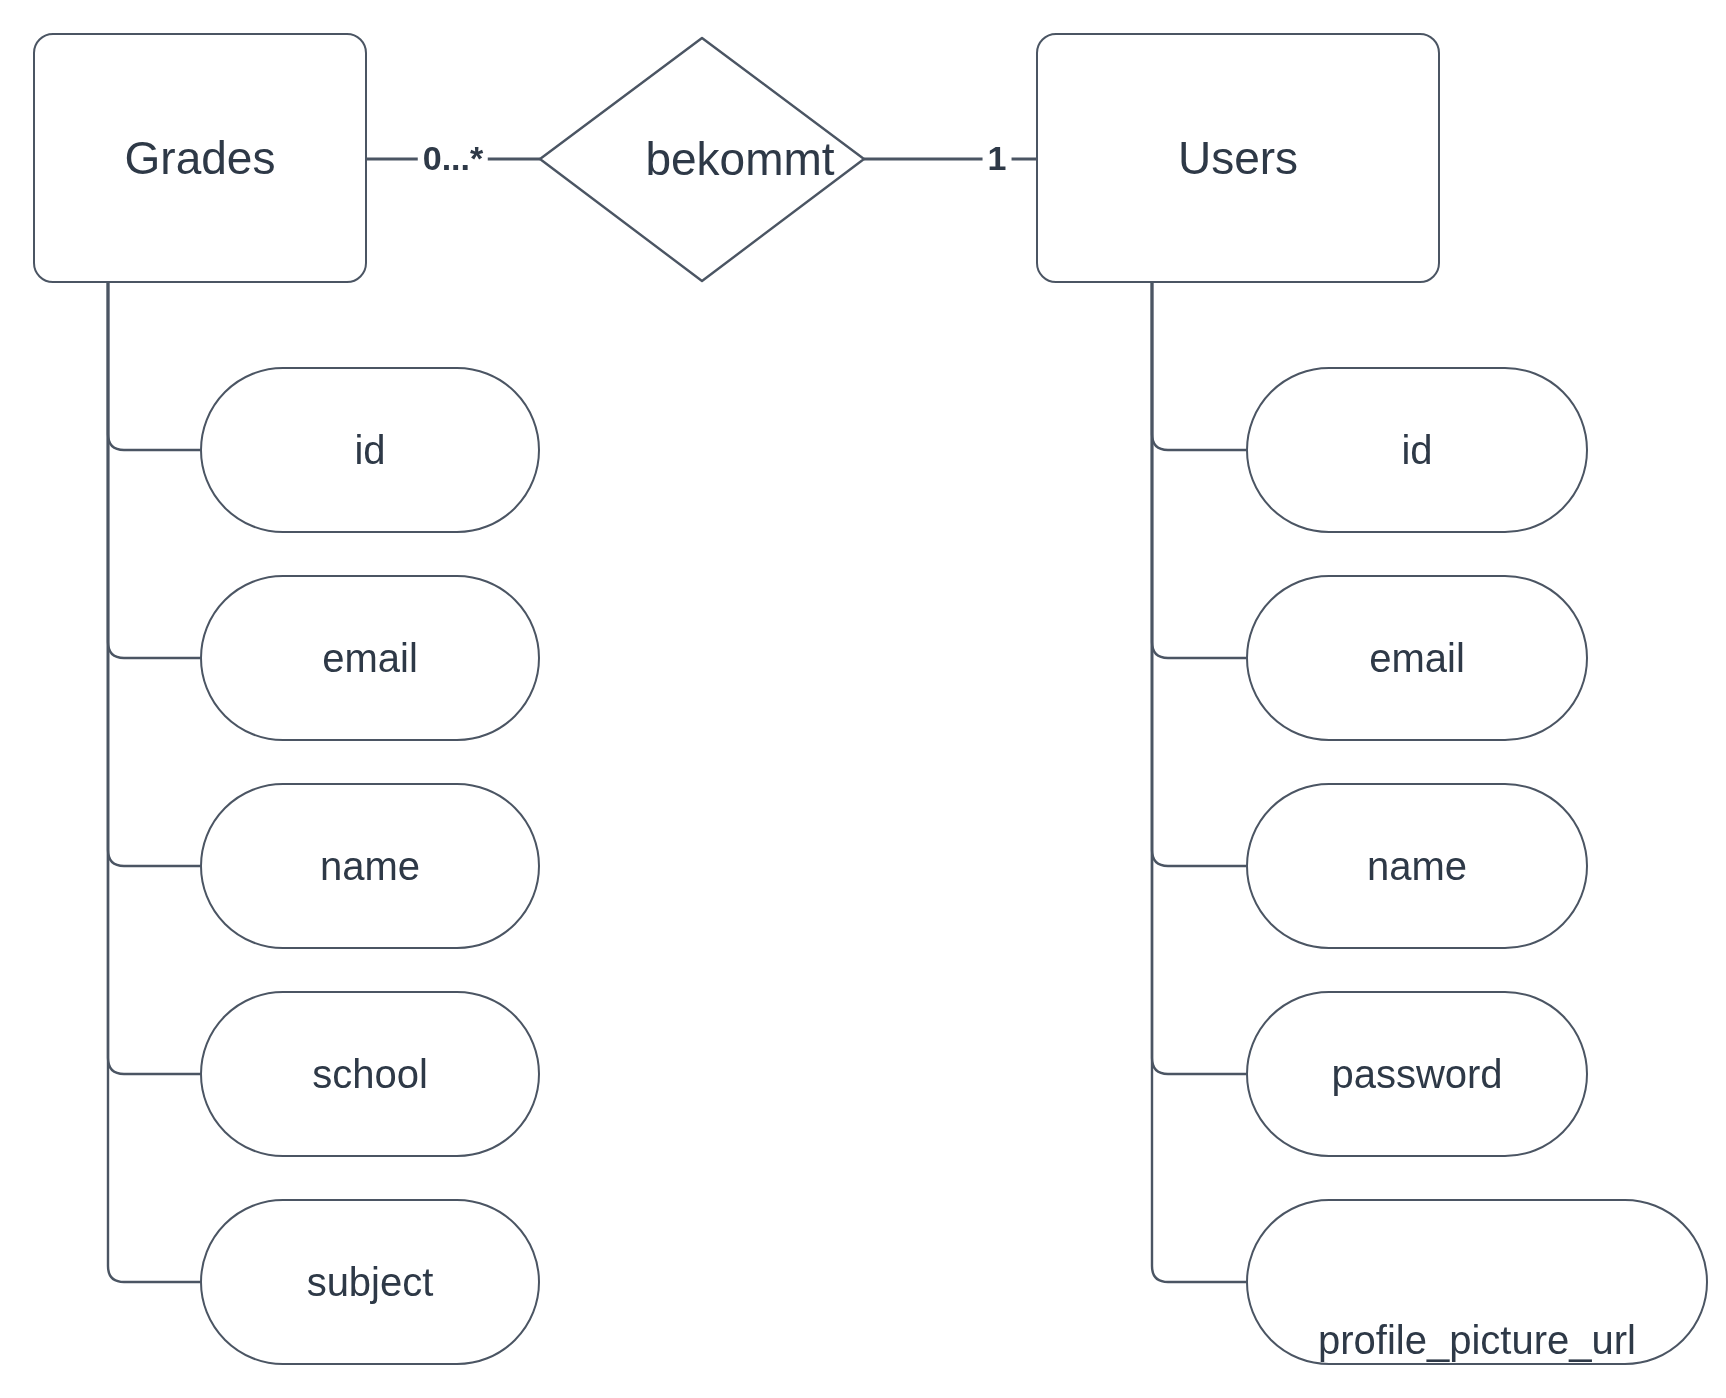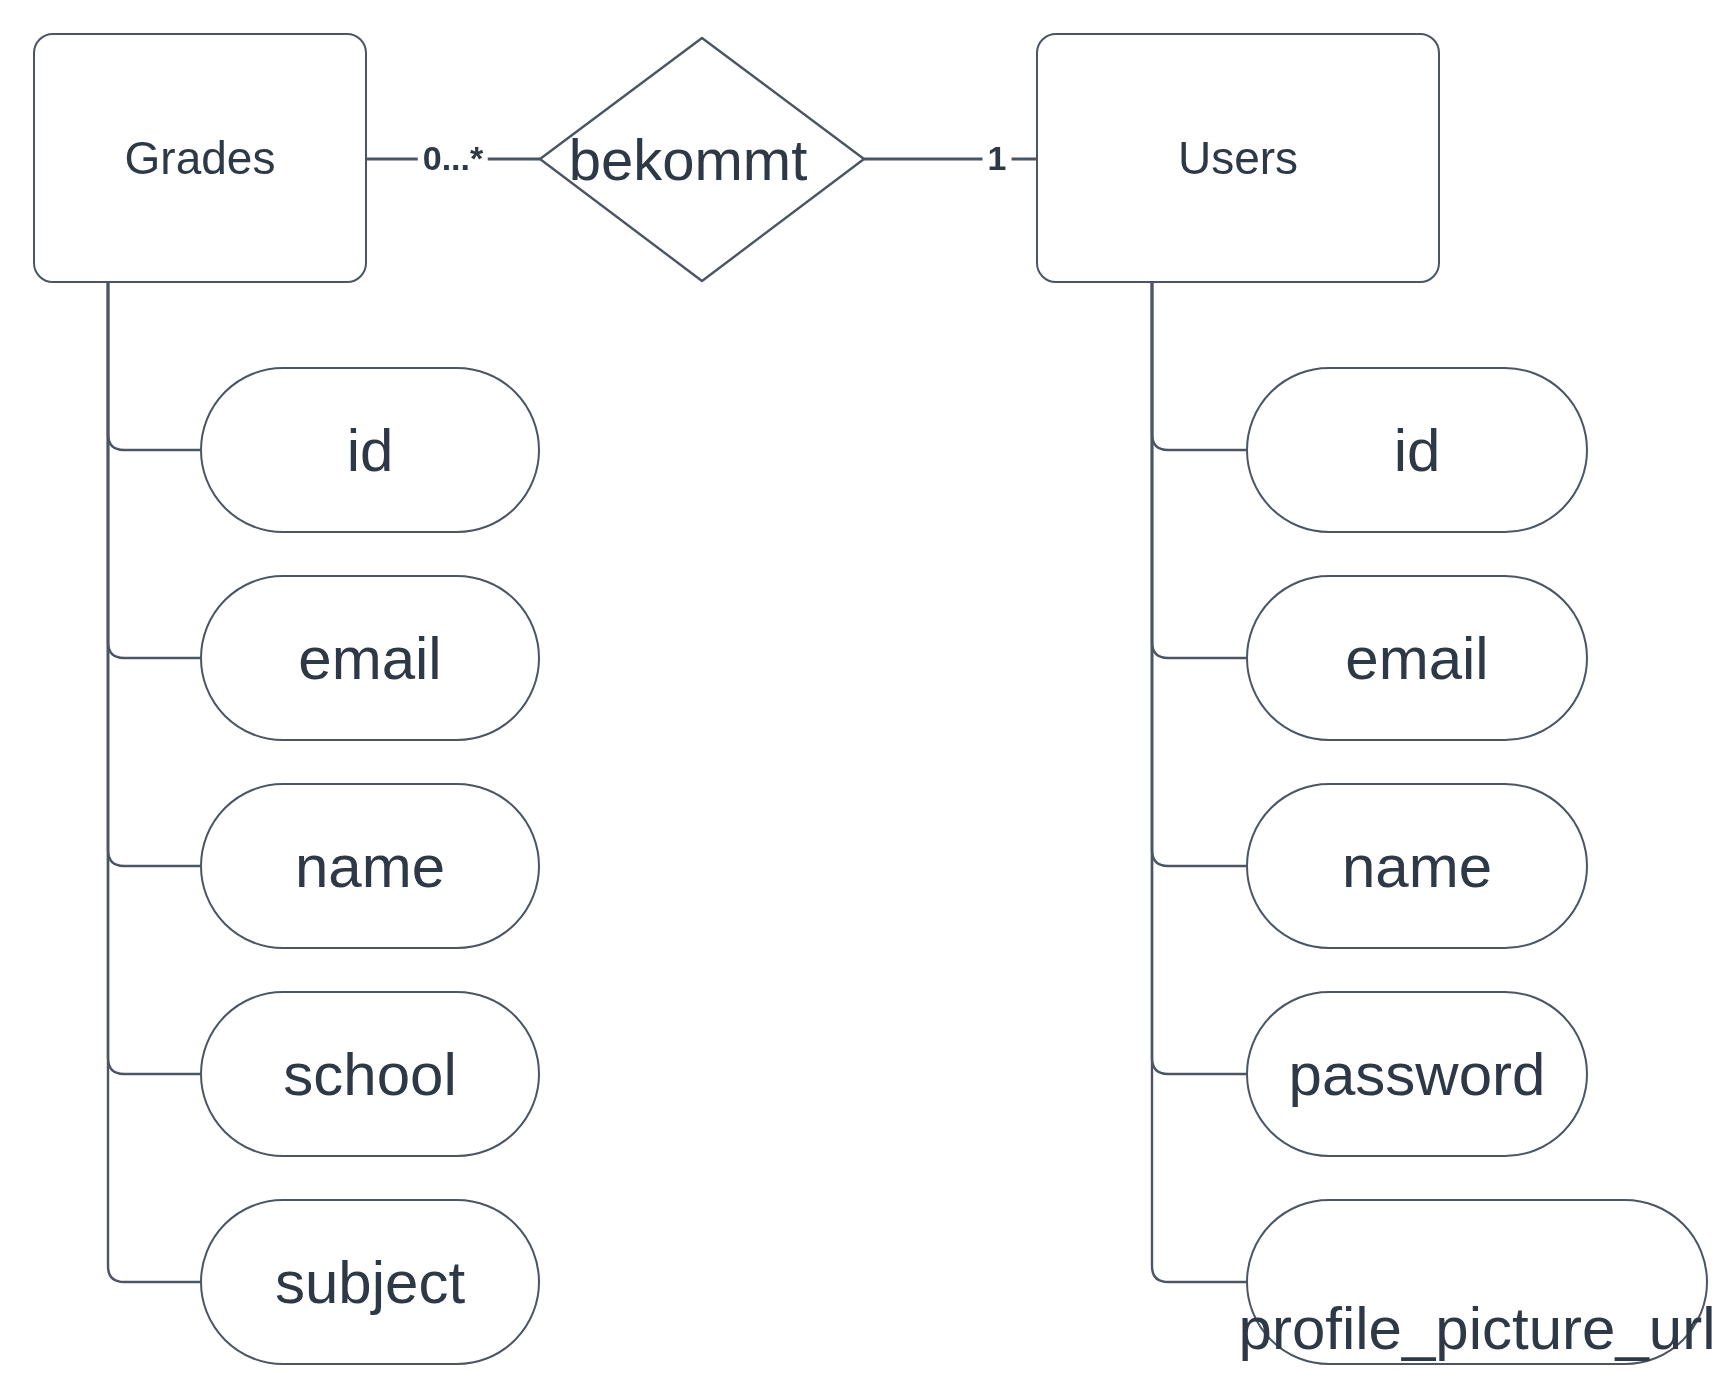--- a/index.html
+++ b/index.html
@@ -49,35 +49,35 @@
   .entity.users  { left: 1036px; top: 33px; width: 404px; height: 250px; }
   .attribute {
     position: absolute;
     background: #ffffff;
     border: 2.4px solid var(--stroke);
     border-radius: 83px;
     height: 166px;
     display: flex;
     align-items: center;
     justify-content: center;
-    font-size: 60px;
+    font-size: 40px;
   }
   .attr-left  { left: 200px;  width: 340px; }
   .attr-right { left: 1246px; width: 342px; }
   .attr-wide  { left: 1246px; width: 462px; align-items: flex-end; }
   .row-0 { top: 367px; }
   .row-1 { top: 575px; }
   .row-2 { top: 783px; }
   .row-3 { top: 991px; }
   .row-4 { top: 1199px; }
   .diamond-label {
     position: absolute;
-    left: 688px; top: 159px;
+    left: 740px; top: 159px;
     transform: translate(-50%, -50%);
-    font-size: 58px;
+    font-size: 46px;
     white-space: nowrap;
   }
   .cardinality {
     position: absolute;
     transform: translate(-50%, -50%);
     font-size: 34px;
     font-weight: bold;
     background: var(--bg);
     padding: 0 5px;
     white-space: nowrap;

